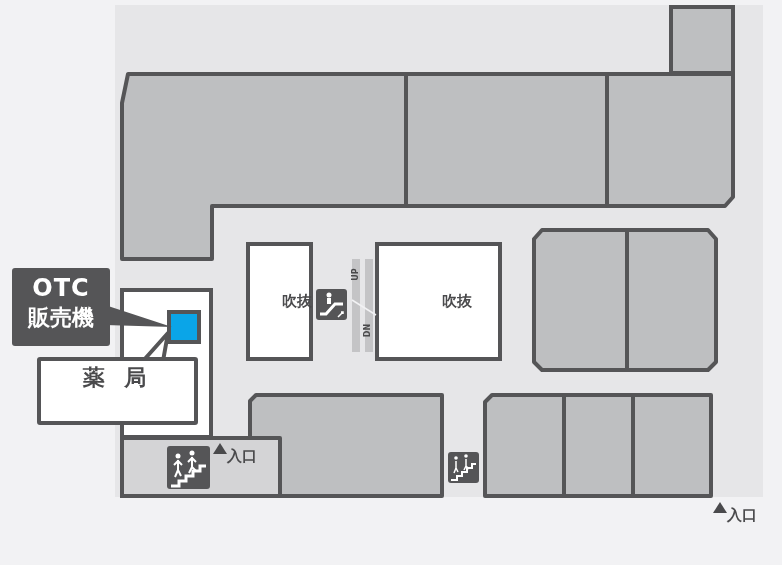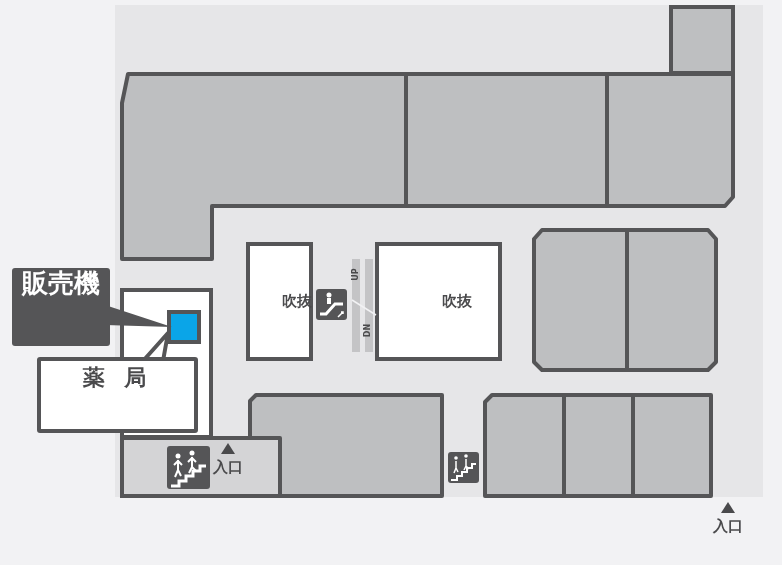--- a/index.html
+++ b/index.html
@@ -1,25 +1,25 @@
 <!DOCTYPE html>
 <html><head>
 <meta charset="utf-8">
 <style>
   html, body { margin: 0; padding: 0; }
   body { width: 782px; height: 565px; background: #f2f2f4; position: relative; overflow: hidden; font-family: "DejaVu Sans", sans-serif; }
   svg { position: absolute; left: 0; top: 0; }
   .lbl { position: absolute; font-weight: bold; color: #4a4a4c; white-space: nowrap; margin-left: 20px; }
   .void-label { font-size: 15px; }
-  .entrance { position: absolute; display: flex; flex-direction: column; align-items: center; color: #4a4a4c; font-weight: bold; font-size: 15px; }
+  .entrance { position: absolute; display: flex; flex-direction: row; align-items: flex-start; color: #4a4a4c; font-weight: bold; font-size: 15px; }
   .tri { width: 0; height: 0; border-left: 7px solid transparent; border-right: 7px solid transparent; border-bottom: 11px solid #4a4a4c; }
   .callout-otc { position: absolute; left: 12px; top: 268px; width: 98px; height: 78px; background: #555557; border-radius: 3px; color: #fff; font-weight: bold; text-align: center; }
   .callout-otc .l1 { font-size: 24px; line-height: 30px; margin-top: 5px; letter-spacing: 1px; }
-  .callout-otc .l2 { font-size: 26px; line-height: 30px; }
-  .callout-ph { position: absolute; left: 37px; top: 357px; width: 161px; height: 76px; background: #fff; border: 4px solid #555557; border-radius: 3px; box-sizing: border-box; text-align: center; color: #4a4a4c; font-weight: bold; }
+  .callout-otc .l2 { font-size: 22px; line-height: 30px; }
+  .callout-ph { position: absolute; left: 37px; top: 357px; width: 161px; height: 68px; background: #fff; border: 4px solid #555557; border-radius: 3px; box-sizing: border-box; text-align: center; color: #4a4a4c; font-weight: bold; }
   .callout-ph .l1 { font-size: 22px; line-height: 28px; margin-top: 3px; letter-spacing: 6px; }
   .callout-ph .l2 { font-size: 16px; line-height: 24px; }
   .esc-tag { position: absolute; font-size: 8px; color: #4a4a4c; font-weight: bold; transform: rotate(-90deg); transform-origin: center; }
 </style>
 </head>
 <body>
 
 <svg width="782" height="565" viewBox="0 0 782 565">
 
   <rect x="115" y="5" width="648" height="492" fill="#e6e6e8"></rect>
@@ -92,18 +92,19 @@
 <div class="entrance" style="left:213px; top:443px;">
   <div class="tri"></div>
   <div style="margin-top:4px;">入口</div>
 </div>
 <div class="entrance" style="left:713px; top:502px;">
   <div class="tri"></div>
   <div style="margin-top:4px;">入口</div>
 </div>
 
 <div class="callout-otc">
+  <div class="l1">OTC</div>
   <div class="l2">販売機</div>
 </div>
 
 <div class="callout-ph">
   <div class="l1">薬 局</div>
 </div>
 
 </body></html>

